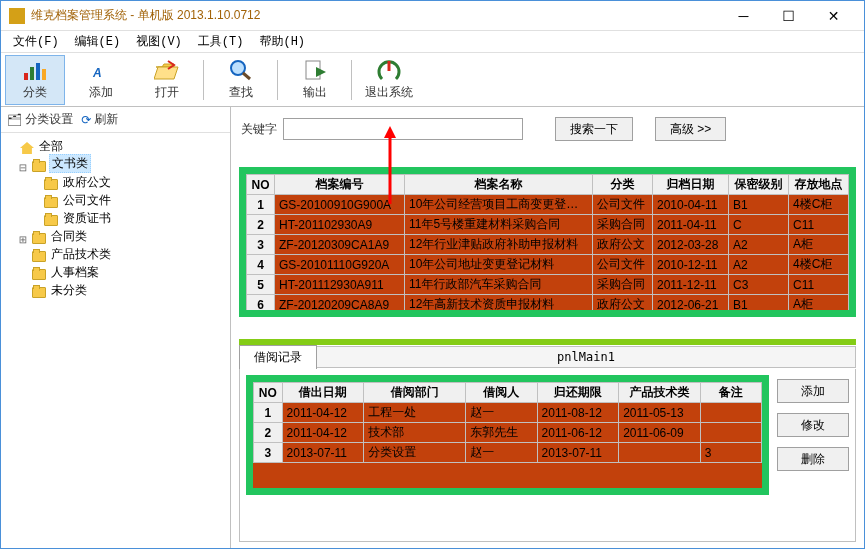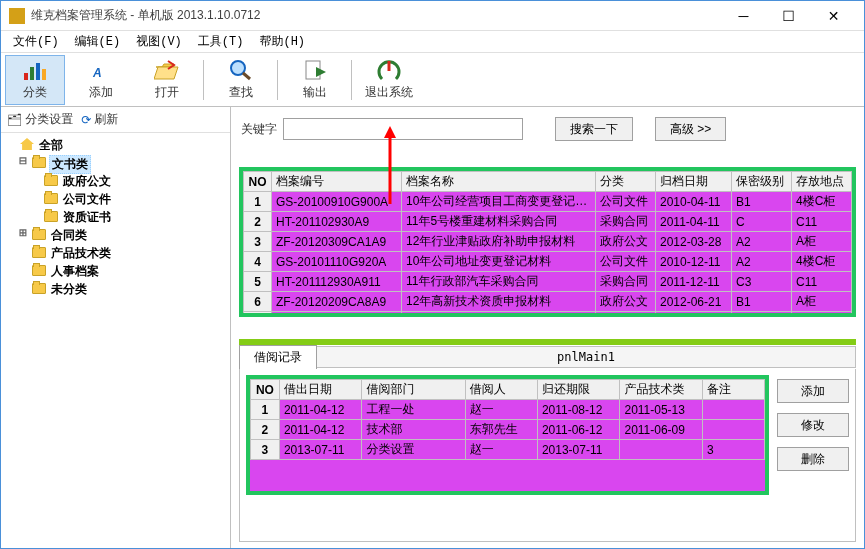--- a/index.html
+++ b/index.html
@@ -1,51 +1,51 @@
 <!DOCTYPE html>
 <html><head>
 <meta charset="utf-8">
 <style>
 * { box-sizing: border-box; margin: 0; padding: 0; font-family: "Microsoft YaHei", SimSun, sans-serif; font-size: 12px; }
 body { background: #fff; width: 865px; height: 549px; overflow: hidden; border: 1px solid #4a90d9; }
 .titlebar { height: 30px; background: #fff; display: flex; align-items: center; padding: 0 8px; border-bottom: 1px solid #e0e0e0; }
 .titlebar-icon { width: 16px; height: 16px; background: #d4a017; margin-right: 6px; }
-.titlebar-title { flex: 1; color: #404040; }
+.titlebar-title { flex: 1; color: #a16207; }
 .win-controls { display: flex; }
 .win-btn { width: 45px; height: 28px; display: flex; align-items: center; justify-content: center; cursor: pointer; font-size: 14px; }
 .menubar { height: 22px; display: flex; align-items: center; padding: 0 4px; border-bottom: 1px solid #e0e0e0; }
 .menu-item { padding: 2px 8px; cursor: pointer; font-family: Liberation Mono, monospace; }
 .toolbar { height: 54px; display: flex; align-items: center; padding: 2px 4px; border-bottom: 1px solid #c0c0c0; gap: 6px; }
 .tool-btn { display: flex; flex-direction: column; align-items: center; justify-content: center; width: 60px; height: 50px; cursor: pointer; border: 1px solid transparent; }
 .tool-btn.active { background: #d4e7f7; border: 1px solid #7eb4ea; }
 .tool-icon { width: 28px; height: 24px; display:flex; align-items:center; justify-content:center; }
 .tool-label { margin-top: 2px; color: #333; }
 .sep { width: 2px; height: 40px; border-left: 1px solid #c0c0c0; border-right: 1px solid #fff; }
 .content { display: flex; height: calc(549px - 30px - 22px - 54px - 2px); }
 .sidebar { width: 230px; border-right: 1px solid #c0c0c0; display: flex; flex-direction: column; }
 .side-toolbar { height: 26px; display: flex; align-items: center; gap: 8px; padding: 0 6px; border-bottom: 1px solid #e0e0e0; }
 .side-link { display: flex; align-items: center; gap: 3px; cursor: pointer; color: #333; }
 .tree { flex: 1; padding: 4px; overflow: auto; }
-.tree-node { display: flex; align-items: flex-start; height: 18px; cursor: pointer; white-space: nowrap; font-weight: bold; }
+.tree-node { display: flex; align-items: flex-end; height: 18px; cursor: pointer; white-space: nowrap; }
 .tree-toggle { width: 12px; text-align: center; color: #666; font-size: 10px; }
 .tree-icon { width: 16px; height: 14px; margin: 0 2px; display:flex; align-items:center; justify-content:center; }
 .tree-label { padding: 0 2px; }
 .tree-label.selected { background: #cce8ff; border: 1px dotted #99d1ff; }
 .folder-ico { width:14px; height:11px; background:#f7c948; border:1px solid #c9a227; border-radius:1px; position:relative; }
 .folder-ico::before { content:""; position:absolute; top:-3px; left:0; width:5px; height:3px; background:#f7c948; border:1px solid #c9a227; border-bottom:none; }
 .main { flex: 1; display: flex; flex-direction: column; padding: 6px 8px; gap: 22px; overflow:hidden; }
 .search-bar { display: flex; align-items: center; gap: 6px; padding: 4px 2px; }
 .search-label { color: #333; }
 .search-input { flex: 0 0 240px; height: 22px; border: 1px solid #a0a0a0; padding: 0 4px; }
 .btn { height: 24px; padding: 0 14px; background: #f0f0f0; border: 1px solid #a0a0a0; cursor: pointer; display:flex; align-items:center; justify-content:center; }
-.table-wrap { border: 4px solid #22c55e; background: #d946ef; overflow: auto; }
+.table-wrap { border: 7px solid #22c55e; background: #c2410c; overflow: auto; }
 .table-wrap.t1 { height: 150px; }
 table { border-collapse: collapse; width: 100%; table-layout: fixed; }
 th, td { border: 1px solid #c0c0c0; padding: 1px 4px; text-align: left; height: 18px; white-space: nowrap; overflow: hidden; text-overflow: ellipsis; }
-th { background: #f0f0f0; font-weight: normal; }
+th { background: #f0f0f0; font-weight: bold; text-align: center; }
 .col-no { width: 28px; text-align: center; font-weight: bold; background:#f0f0f0; }
 td.col-no { background:#f0f0f0; }
 .lower { display: flex; flex-direction: column; flex:1; }
 .lower-header { display: flex; align-items: center; border-top:6px solid #84cc16; }
 .tab-sel { display:flex; }
 .tab-item { padding: 3px 14px; border: 1px solid #a0a0a0; background: #fff; cursor: pointer; border-bottom:none; }
 .panel-label { flex: 1; text-align: center; padding: 3px 0; border:1px solid #c0c0c0; border-left:none; background:#f5f5f5; font-family: monospace; }
 .lower-body { display: flex; gap: 8px; flex:1; border:1px solid #c0c0c0; border-top:none; padding:6px; }
 .table-wrap.t2 { flex: 1; height: 120px; }
 .lower-actions { display: flex; flex-direction: column; gap: 10px; padding-top:4px; }

